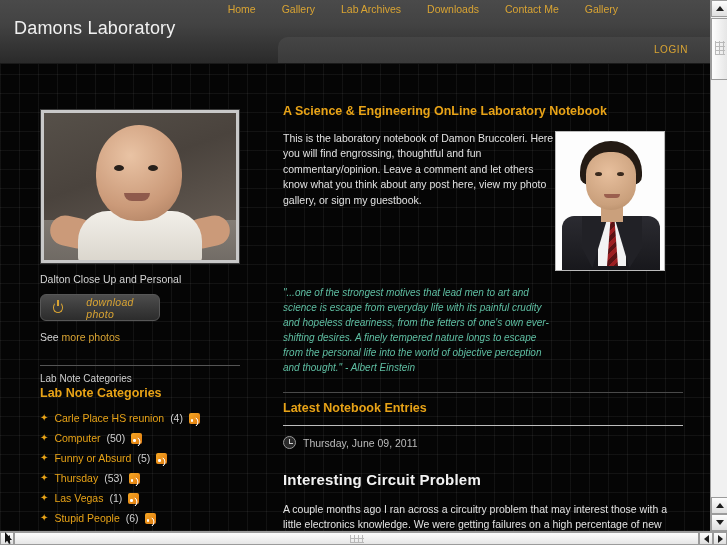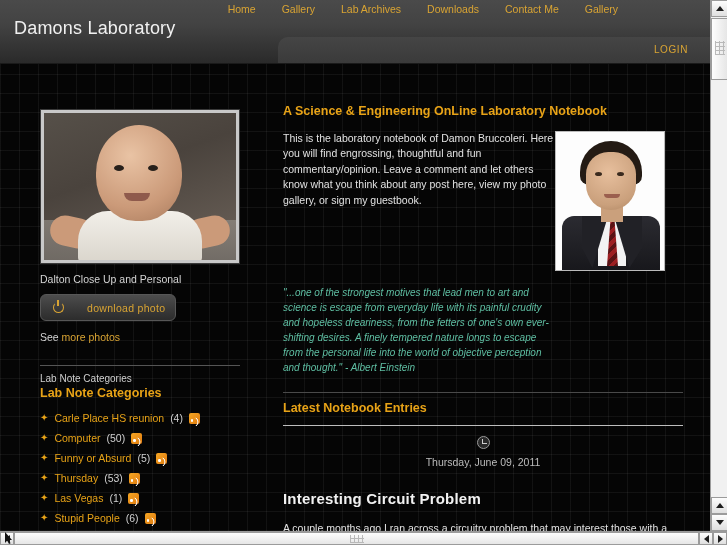--- a/index.html
+++ b/index.html
@@ -192,28 +192,29 @@
   .ph-mouth { position:absolute; left:80px; top:80px; width:26px; height:8px; border-radius:0 0 14px 14px; background:#8f5a4c; }
   .ph-sheet { position:absolute; left:0; bottom:0; width:100%; height:40px; background: linear-gradient(180deg, rgba(150,145,138,.65), rgba(115,110,104,.85)); }
 
   .side-caption {
     margin-top: 9px;
     font-size: 10.5px;
     color: #d5d5d5;
   }
   #download-photo {
     margin-top: 9px;
-    width: 136px; height: 27px;
+    width: 120px; height: 27px;
     border-radius: 6px;
     background: linear-gradient(180deg,#4d4d4d 0%,#3b3b3b 52%,#2c2c2c 100%);
     border: 1px solid #575757;
     display: flex; align-items: center;
     gap: 23px;
     padding-left: 12px;
     cursor: pointer;
+    font-style: italic;
   }
   #download-photo .dl-label {
     font-size: 10.5px;
     color: #d9a433;
     letter-spacing: .3px;
   }
   .power-icon {
     width: 11px; height: 11px;
     border: 1.6px solid #d9a433;
     border-radius: 50%;
@@ -342,21 +343,20 @@
     font-weight: bold;
     color: #e8a317;
   }
   .sec-rule-bot { margin-top: 10px; border-top: 1px solid #bdbdbd; }
 
   #entry-date {
     margin-top: 10px;
     display: flex; align-items: center; gap: 7px;
     font-size: 10.5px;
     color: #bcbcbc;
-    flex-direction: column;
   }
   .clock-icon {
     width: 13px; height: 13px;
     border-radius: 50%;
     border: 1.4px solid #9a9a9a;
     background: #2a2a2a;
     position: relative;
     flex: 0 0 13px;
   }
   .clock-icon::before, .clock-icon::after {

